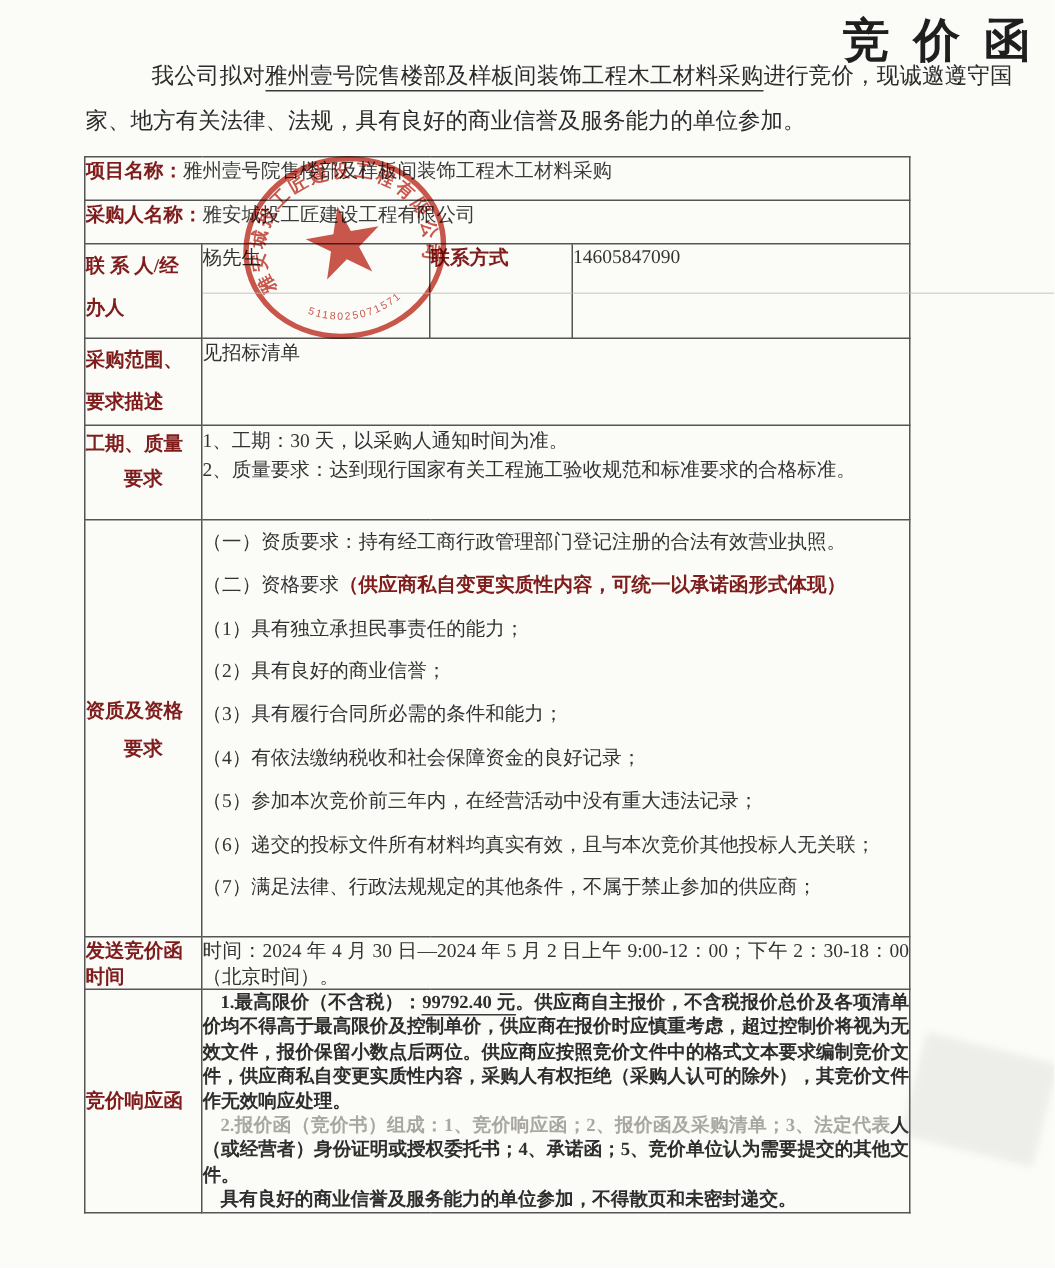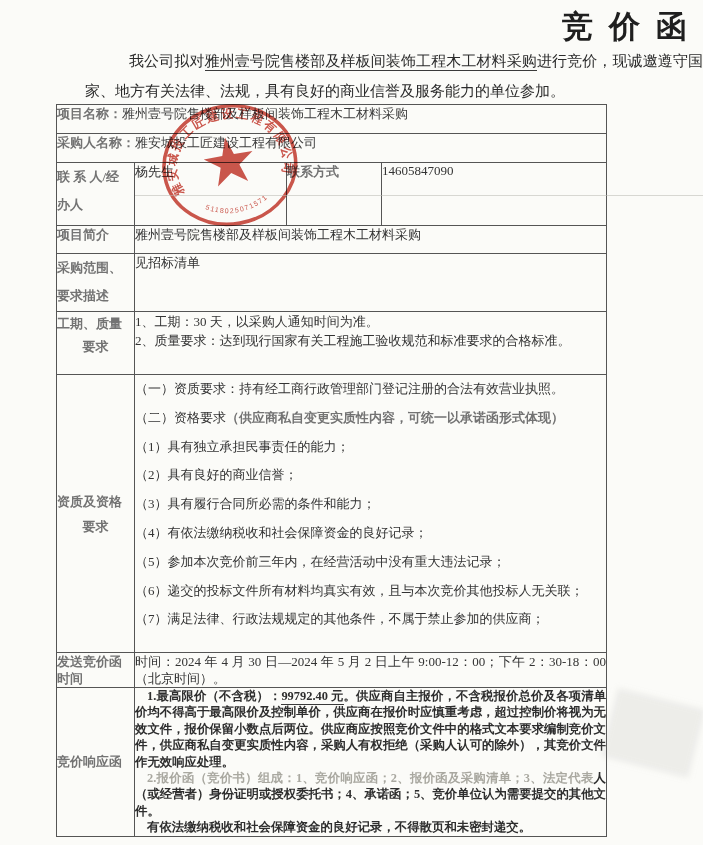--- a/index.html
+++ b/index.html
@@ -14,45 +14,44 @@
   
   .title{
     position:absolute;top:6px;left:0;width:703px;
     text-align:right;
     font-size:31px;font-weight:bold;
     letter-spacing:16px;text-indent:16px;
     color:#1f1f1f;
   }
   
   .intro{
-    position:absolute;top:46px;left:57px;width:618px;
+    position:absolute;top:36px;left:57px;width:618px;
     font-size:15px;line-height:30px;
     text-indent:44px;
     color:#2b2b2b;
     text-align:justify;
-    margin-left:28px;
   }
   .u{border-bottom:1px solid #3a3a3a;padding-bottom:1px;}
   
   table.doc{
     position:absolute;left:56px;top:104px;
     width:550px;
     border-collapse:collapse;
     table-layout:fixed;
     font-size:13px;
     color:#333;
   }
   table.doc td{
     border:1px solid #555;
     vertical-align:top;
     padding:0;
     overflow:hidden;
   }
   table.doc{border:1.5px solid #3d3d3d;}
-  .lbl{font-weight:bold;color:#737373;}
+  .lbl{font-weight:bold;color:#7f1d1d;}
   .inline-row{padding:5px 6px 0 8px;white-space:nowrap;}
   .inline-row .val{font-weight:normal;color:#3c3c3c;}
   .l2c{text-align:center;}
   .vm{vertical-align:middle !important;}
   .cell-contact-label{padding:6px 2px 0 6px;line-height:28px;}
   .cell-person{padding:6px 0 0 8px;}
   .cell-method{padding:6px 0 0 8px;}
   .cell-phone{padding:6px 0 0 6px;font-family:"Liberation Serif","DejaVu Serif",serif;}
   .cell-brief-label{padding:7px 0 0 6px;}
   .cell-brief-val{padding:7px 0 0 8px;}
@@ -125,24 +124,20 @@
     <tr style="height:63px">
       <td class="lbl cell-contact-label">
         <div>联 系 人/经</div>
         <div>办人</div>
       </td>
       <td class="cell-person">杨先生</td>
       <td class="lbl cell-method">联系方式</td>
       <td class="cell-phone">14605847090</td>
     </tr>
 
-    <tr style="height:28px">
-      <td class="lbl cell-brief-label">项目简介</td>
-      <td colspan="3" class="cell-brief-val">雅州壹号院售楼部及样板间装饰工程木工材料采购</td>
-    </tr>
 
     <tr style="height:58px">
       <td class="lbl cell-scope-label">
         <div>采购范围、</div>
         <div>要求描述</div>
       </td>
       <td colspan="3" class="cell-scope-val">见招标清单</td>
     </tr>
 
     <tr style="height:63px">
@@ -180,21 +175,21 @@
         <div>时间</div>
       </td>
       <td colspan="3" class="cell-time-val">时间：2024 年 4 月 30 日—2024 年 5 月 2 日上午 9:00-12：00；下午 2：30-18：00（北京时间）。</td>
     </tr>
 
     <tr style="height:148px">
       <td class="lbl cell-quote-label vm">竞价响应函</td>
       <td colspan="3" class="cell-quote-val">
         <p><span>1.最高限价（不含税）：</span><span class="u">99792.40 元</span><span>。供应商自主报价，不含税报价总价及各项清单价均不得高于最高限价及控制单价，供应商在报价时应慎重考虑，超过控制价将视为无效文件，报价保留小数点后两位。供应商应按照竞价文件中的格式文本要求编制竞价文件，供应商私自变更实质性内容，采购人有权拒绝（采购人认可的除外），其竞价文件作无效响应处理。</span></p>
         <p><span class="faded">2.报价函（竞价书）组成：1、竞价响应函；2、报价函及采购清单；3、法定代表</span><span>人（或经营者）身份证明或授权委托书；4、承诺函；5、竞价单位认为需要提交的其他文件。</span></p>
-        <p>有依法缴纳税收和社会保障资金的良好记录，不得散页和未密封递交。</p>
+        <p>具有良好的商业信誉及服务能力的单位参加，不得散页和未密封递交。</p>
       </td>
     </tr>
   </tbody>
     </table>
 
   <div class="stamp">
     <svg viewBox="0 0 146 130">
       <ellipse cx="73" cy="64" rx="66" ry="59" fill="none" stroke="#c5392e" stroke-width="3.6"></ellipse>
       <polygon points="73,36 78.9,53.9 97.7,54.0 82.5,65.1 88.3,83.0 73,72 57.7,83.0 63.5,65.1 48.3,54.0 67.1,53.9" fill="#c5392e"></polygon>
       <path id="seal-arc-top" d="M 22.3,80.1 A 54,47 0 1 1 123.7,80.1" fill="none"></path>

